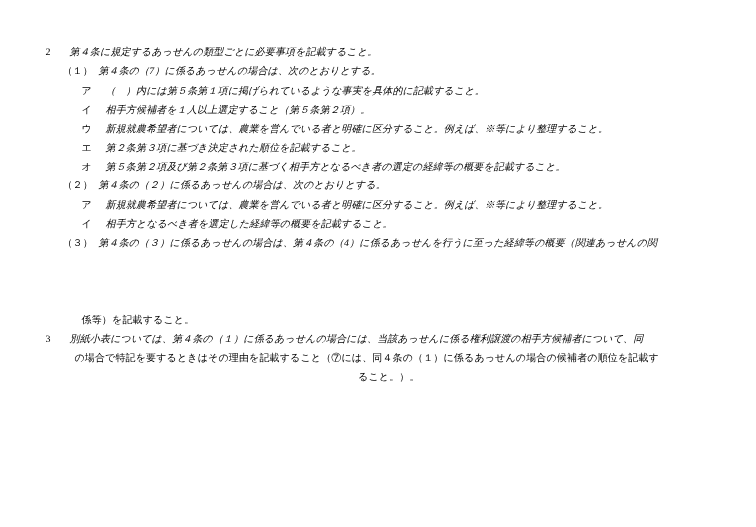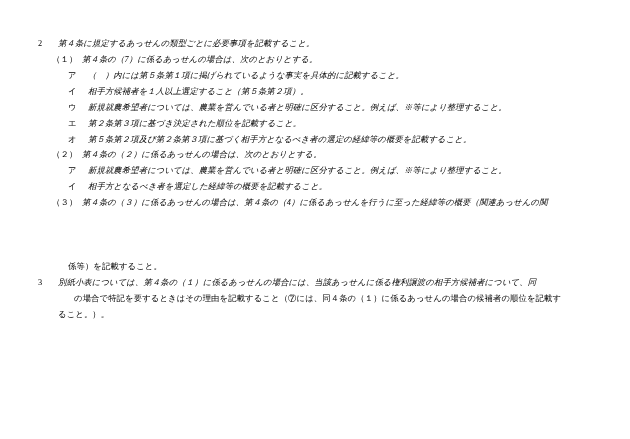--- a/index.html
+++ b/index.html
@@ -118,17 +118,17 @@
     <div class="item lv2">
       <span class="marker marker-paren">（３）</span>
       <span class="body-text">第４条の（３）に係るあっせんの場合は、第４条の（4）に係るあっせんを行うに至った経緯等の概要（関連あっせんの関</span>
     </div>
     <div class="cont-3">係等）を記載すること。</div>
 
     <div class="item lv1">
       <span class="marker marker-num">3</span>
       <span class="body-text">別紙小表については、第４条の（１）に係るあっせんの場合には、当該あっせんに係る権利譲渡の相手方候補者について、同</span>
     </div>
-    <div class="cont" style="margin-left:36px;">の場合で特記を要するときはその理由を記載すること（⑦には、同４条の（１）に係るあっせんの場合の候補者の順位を記載す</div>
-    <div class="cont" style="margin-left:20px;">ること。）。</div>
+    <div class="cont" style="margin-left:24px;">の場合で特記を要するときはその理由を記載すること（⑦には、同４条の（１）に係るあっせんの場合の候補者の順位を記載す</div>
+    <div class="cont" style="margin-left:20px;text-align:center;">ること。）。</div>
 
   </div>
 </div>
 
 </body></html>

